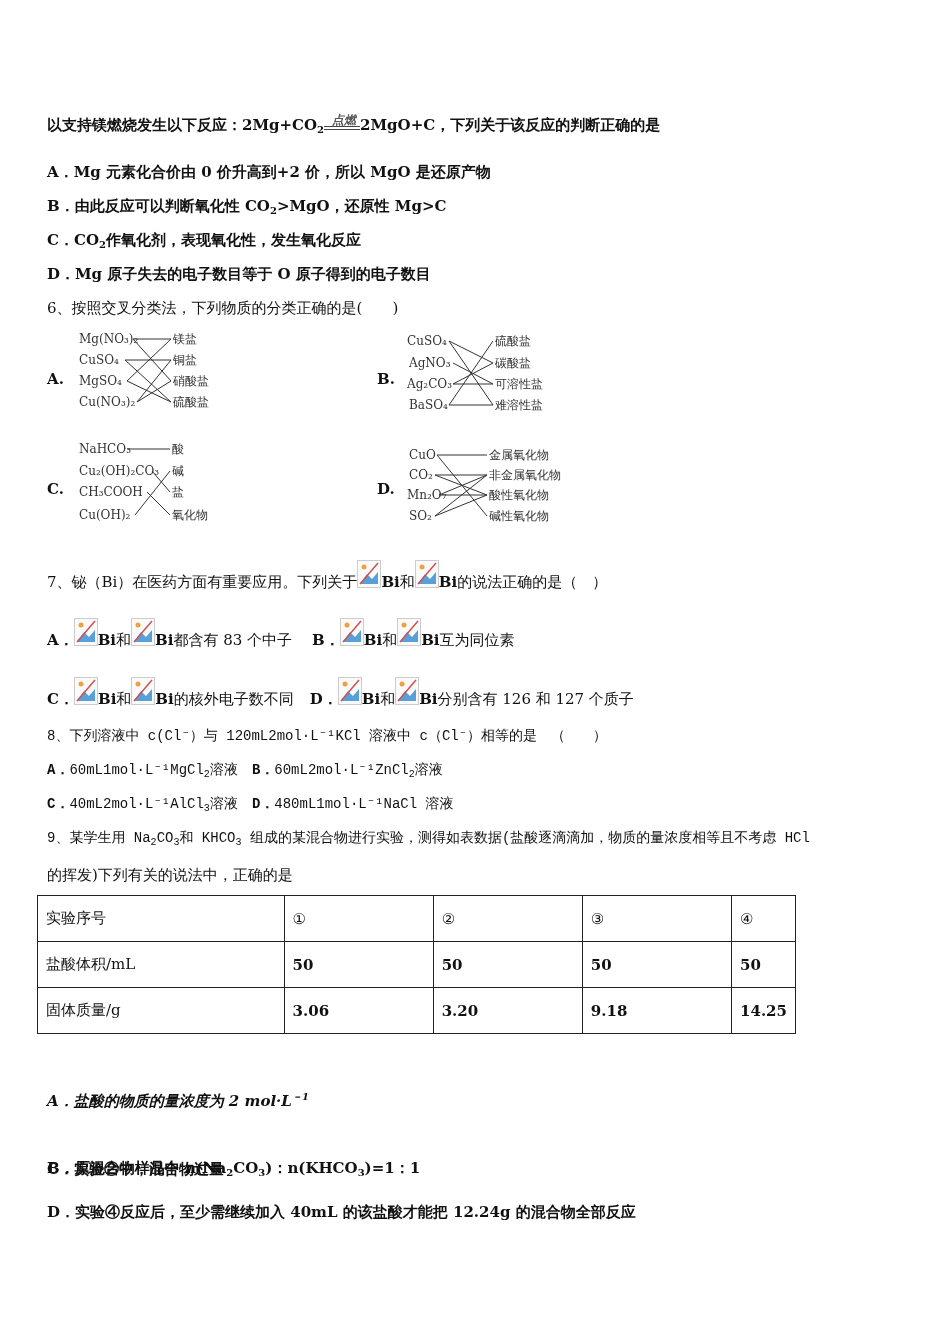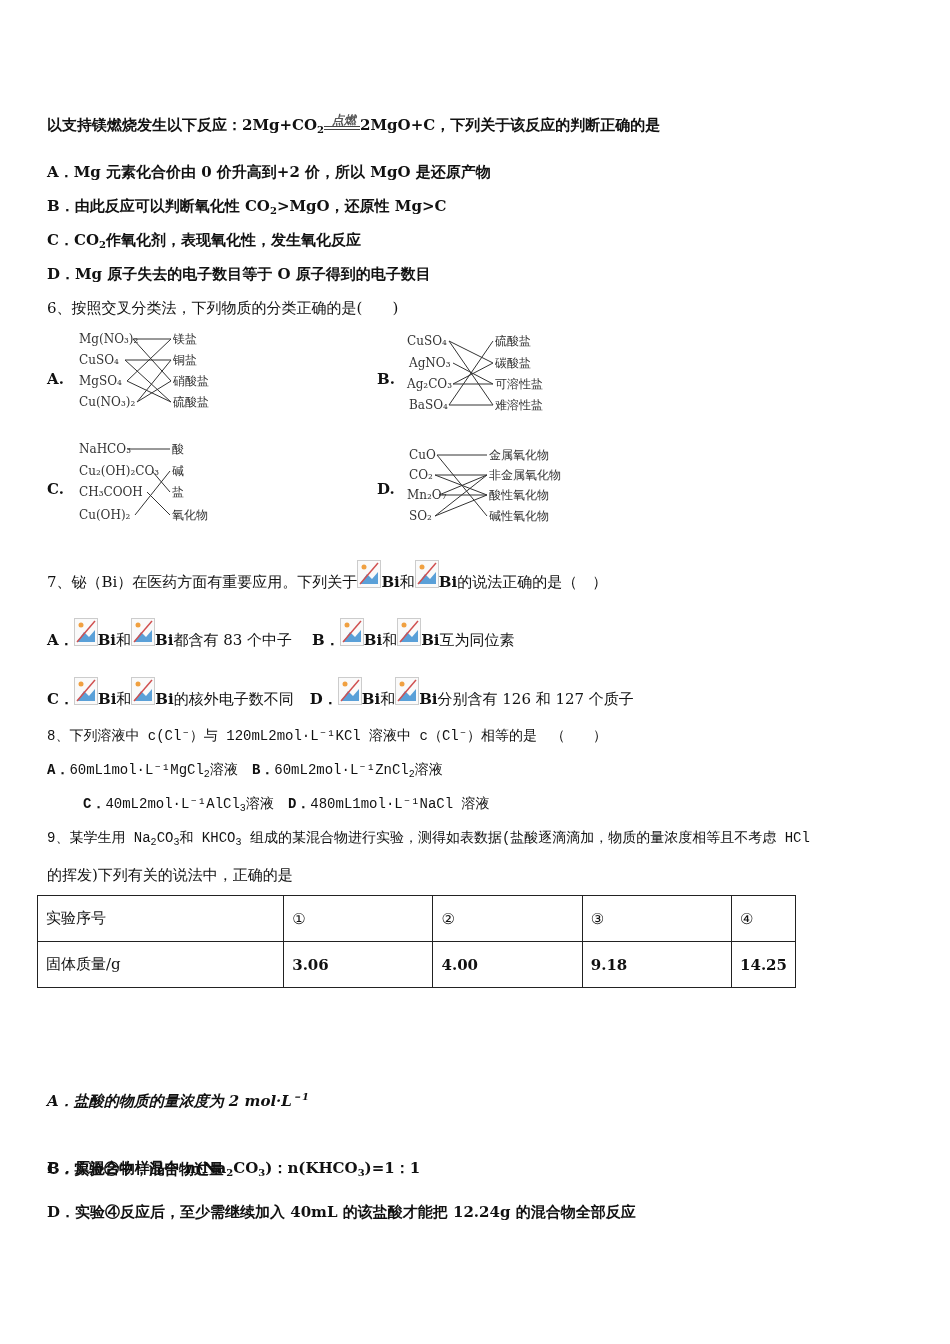--- a/index.html
+++ b/index.html
@@ -184,42 +184,49 @@
         <circle cx="5" cy="5" r="2.5" fill="#f0a040"></circle>
         <path d="M1 22 L8 12 L13 17 L19 10 L19 22 Z" fill="#5aa0d8"></path>
         <line x1="1" y1="22" x2="19" y2="1" stroke="#d05050" stroke-width="1.5"></line>
       </svg></span><span class="b">Bi</span><span>分别含有 126 和 127 个质子</span>
 </div>
 
 <div class="line mono" style="top:726px;">8、下列溶液中 c(Cl⁻）与 120mL2mol·L⁻¹KCl 溶液中 c（Cl⁻）相等的是　（　　）</div>
 <div class="line mono" style="top:760px;">
   <span class="b">A．</span><span>60mL1mol·L⁻¹MgCl</span><sub>2</sub><span>溶液</span><span style="display:inline-block;width:14px;"></span><span class="b">B．</span><span>60mL2mol·L⁻¹ZnCl</span><sub>2</sub><span>溶液</span>
 </div>
-<div class="line mono" style="top:794px;margin-left:36px;">
+<div class="line mono" style="top:794px;">
   <span class="b">C．</span><span>40mL2mol·L⁻¹AlCl</span><sub>3</sub><span>溶液</span><span style="display:inline-block;width:14px;"></span><span class="b">D．</span><span>480mL1mol·L⁻¹NaCl 溶液</span>
 </div>
 
 <div class="line mono" style="top:828px;">
   <span>9、某学生用 Na</span><sub>2</sub><span>CO</span><sub>3</sub><span>和 KHCO</span><sub>3</sub><span> 组成的某混合物进行实验，测得如表数据(盐酸逐滴滴加，物质的量浓度相等且不考虑 HCl</span>
 </div>
 <div class="line" style="top:865px;">的挥发)下列有关的说法中，正确的是</div>
 
 <table class="data">
   <tbody>
       <tr>
     <td style="width:237px;">实验序号</td>
     <td style="width:136px;">①</td>
     <td style="width:136px;">②</td>
     <td style="width:136px;">③</td>
     <td>④</td>
   </tr>
   <tr>
+    <td>盐酸体积/mL</td>
+    <td class="num">50</td>
+    <td class="num">50</td>
+    <td class="num">50</td>
+    <td class="num">50</td>
+  </tr>
+  <tr>
     <td>固体质量/g</td>
     <td class="num">3.06</td>
-    <td class="num">4.00</td>
+    <td class="num">3.20</td>
     <td class="num">9.18</td>
     <td class="num">14.25</td>
   </tr>
 </tbody>
   </table>
 
 <div class="line b" style="top:1091px;font-style:italic;">
   <span>A．</span><span>盐酸的物质的量浓度为 2 mol·L</span><sup>－1</sup>
 </div>
 <div class="line b" style="top:1125px;margin-top:33px;">

